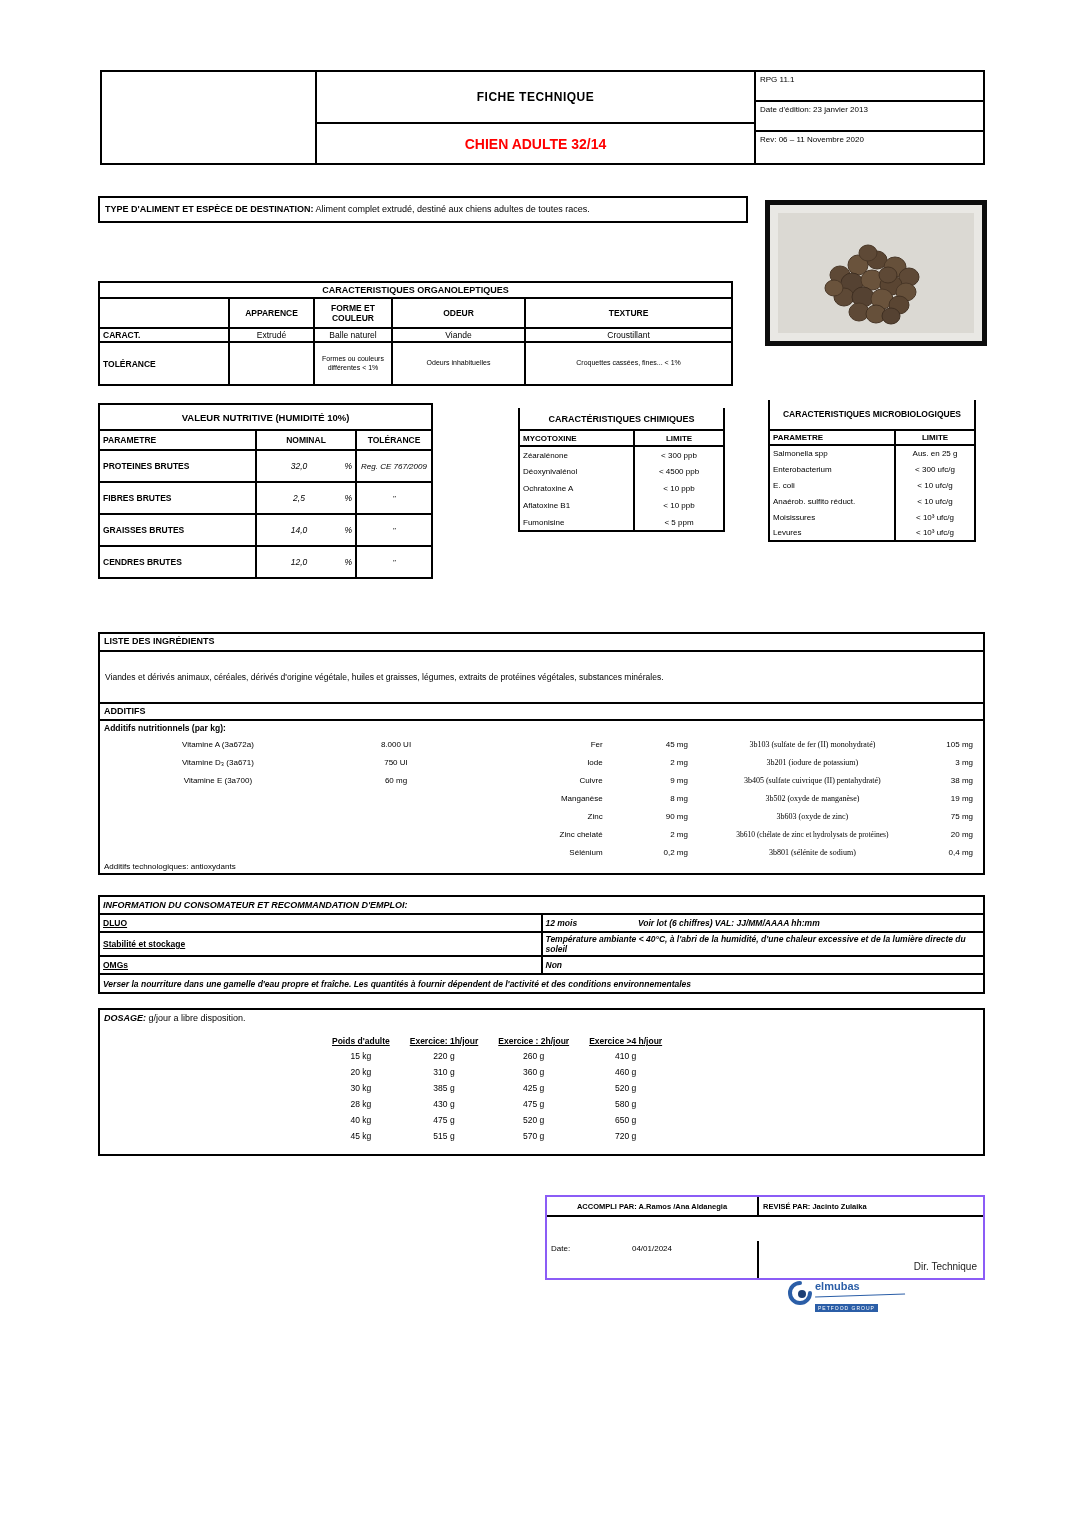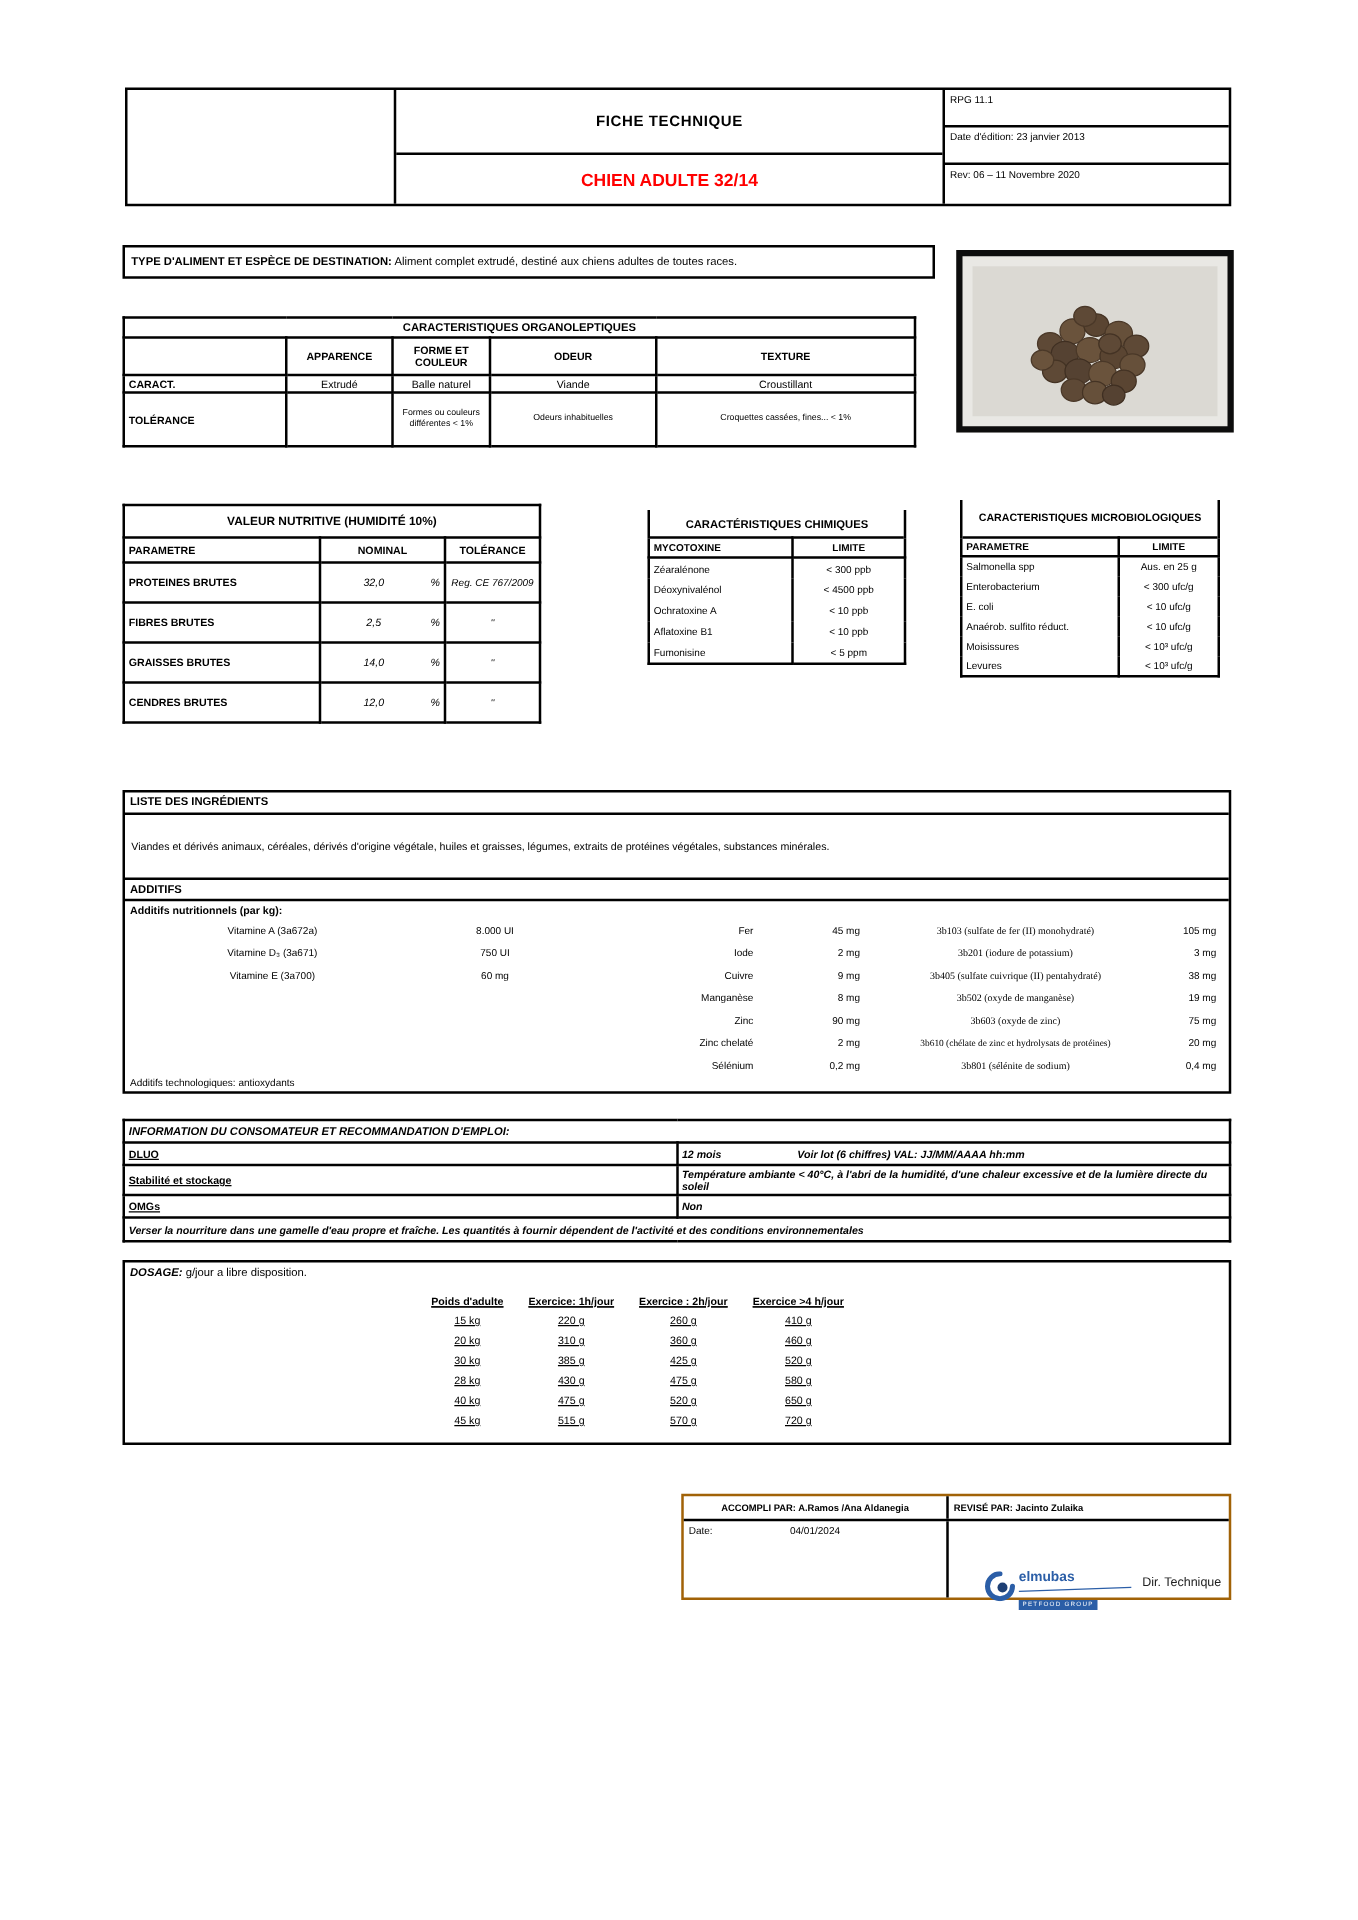--- a/index.html
+++ b/index.html
@@ -30,21 +30,21 @@
   
   #photo { left:765px; top:200px; width:222px; height:146px; border:5px solid #0d0d0d; background:#e9e8e4; display:flex; align-items:center; justify-content:center; }
   #photo .photo-inner { width:196px; height:120px; background:#dbd9d3; }
 
   
   table.doc { border-collapse:collapse; table-layout:fixed; }
   table.doc th, table.doc td { border:2px solid #000; padding:1px 3px; overflow:hidden; }
 
   
   #organoleptic { left:98px; top:253px; }
-  #organoleptic table { width:633px; font-size:8.5px; }
+  #organoleptic table { width:633px; font-size:8.5px;margin-top:28px; }
   #organoleptic .t-title { font-weight:bold; text-align:center; font-size:9px; height:16px; }
   #organoleptic th { font-weight:bold; text-align:center; font-size:8.5px; height:30px; }
   #organoleptic .rowlabel { font-weight:bold; text-align:left; }
   #organoleptic td { text-align:center; }
   #organoleptic .small { font-size:7px; line-height:1.25; }
 
   
   #nutrition { left:98px; top:403px; }
   #nutrition table { width:333px; font-size:8.5px; }
   #nutrition .t-title { font-weight:bold; text-align:center; font-size:9.5px; height:26px; }
@@ -100,26 +100,26 @@
   #consumer table { width:887px; font-size:8.5px; }
   #consumer .t-title { font-weight:bold; font-style:italic; font-size:9px; height:18px; }
   #consumer .lab { width:210px; font-weight:bold; height:18px;text-decoration:underline; }
   #consumer .val { font-style:italic; font-weight:bold; }
   #consumer .dluo-val1 { display:inline-block; min-width:90px; }
   #consumer .note { font-style:italic; font-weight:bold; height:19px; }
 
   
   #dosage { left:98px; top:1008px; width:887px; height:148px; border:2px solid #000; position:absolute; }
   #dosage .dos-line { padding:3px 4px; font-size:9px; }
-  #dosage .dos-table { position:absolute; left:235px; top:24px; border-collapse:collapse;text-decoration:underline; }
+  #dosage .dos-table { position:absolute; left:222px; top:24px; border-collapse:collapse; }
   #dosage .dos-table th { font-size:8.5px; font-weight:bold; text-decoration:underline; padding:2px 10px; text-align:center; }
   #dosage .dos-table td { font-size:8.5px; padding:2px 10px; text-align:center; height:16px; }
 
   
-  #signoff { left:545px; top:1195px; width:440px; height:85px; border:2px solid #a16207; display:flex; flex-direction:column; }
+  #signoff { left:545px; top:1195px; width:440px; height:85px; border:2px solid #8b5cf6; display:flex; flex-direction:column;gap:24px; }
   #signoff .row1 { height:20px; border-bottom:2px solid #000; display:flex; }
   #signoff .acc { width:212px; border-right:2px solid #000; font-weight:bold; font-size:7.5px; display:flex; align-items:center; justify-content:center; }
   #signoff .rev { flex:1; font-weight:bold; font-size:7.5px; display:flex; align-items:center; padding-left:4px; }
   #signoff .row2 { flex:1; display:flex; }
   #signoff .datecell { width:212px; border-right:2px solid #000; position:relative; font-size:8px; }
   #signoff .datecell .dlab { position:absolute; left:4px; top:3px; }
   #signoff .datecell .dval { position:absolute; left:0; right:0; top:3px; text-align:center; }
   #signoff .sigcell { flex:1; position:relative; }
   #signoff .logo { position:absolute; left:28px; top:40px; display:flex; align-items:flex-start; }
   #signoff .logo-txt { margin-left:2px; }

